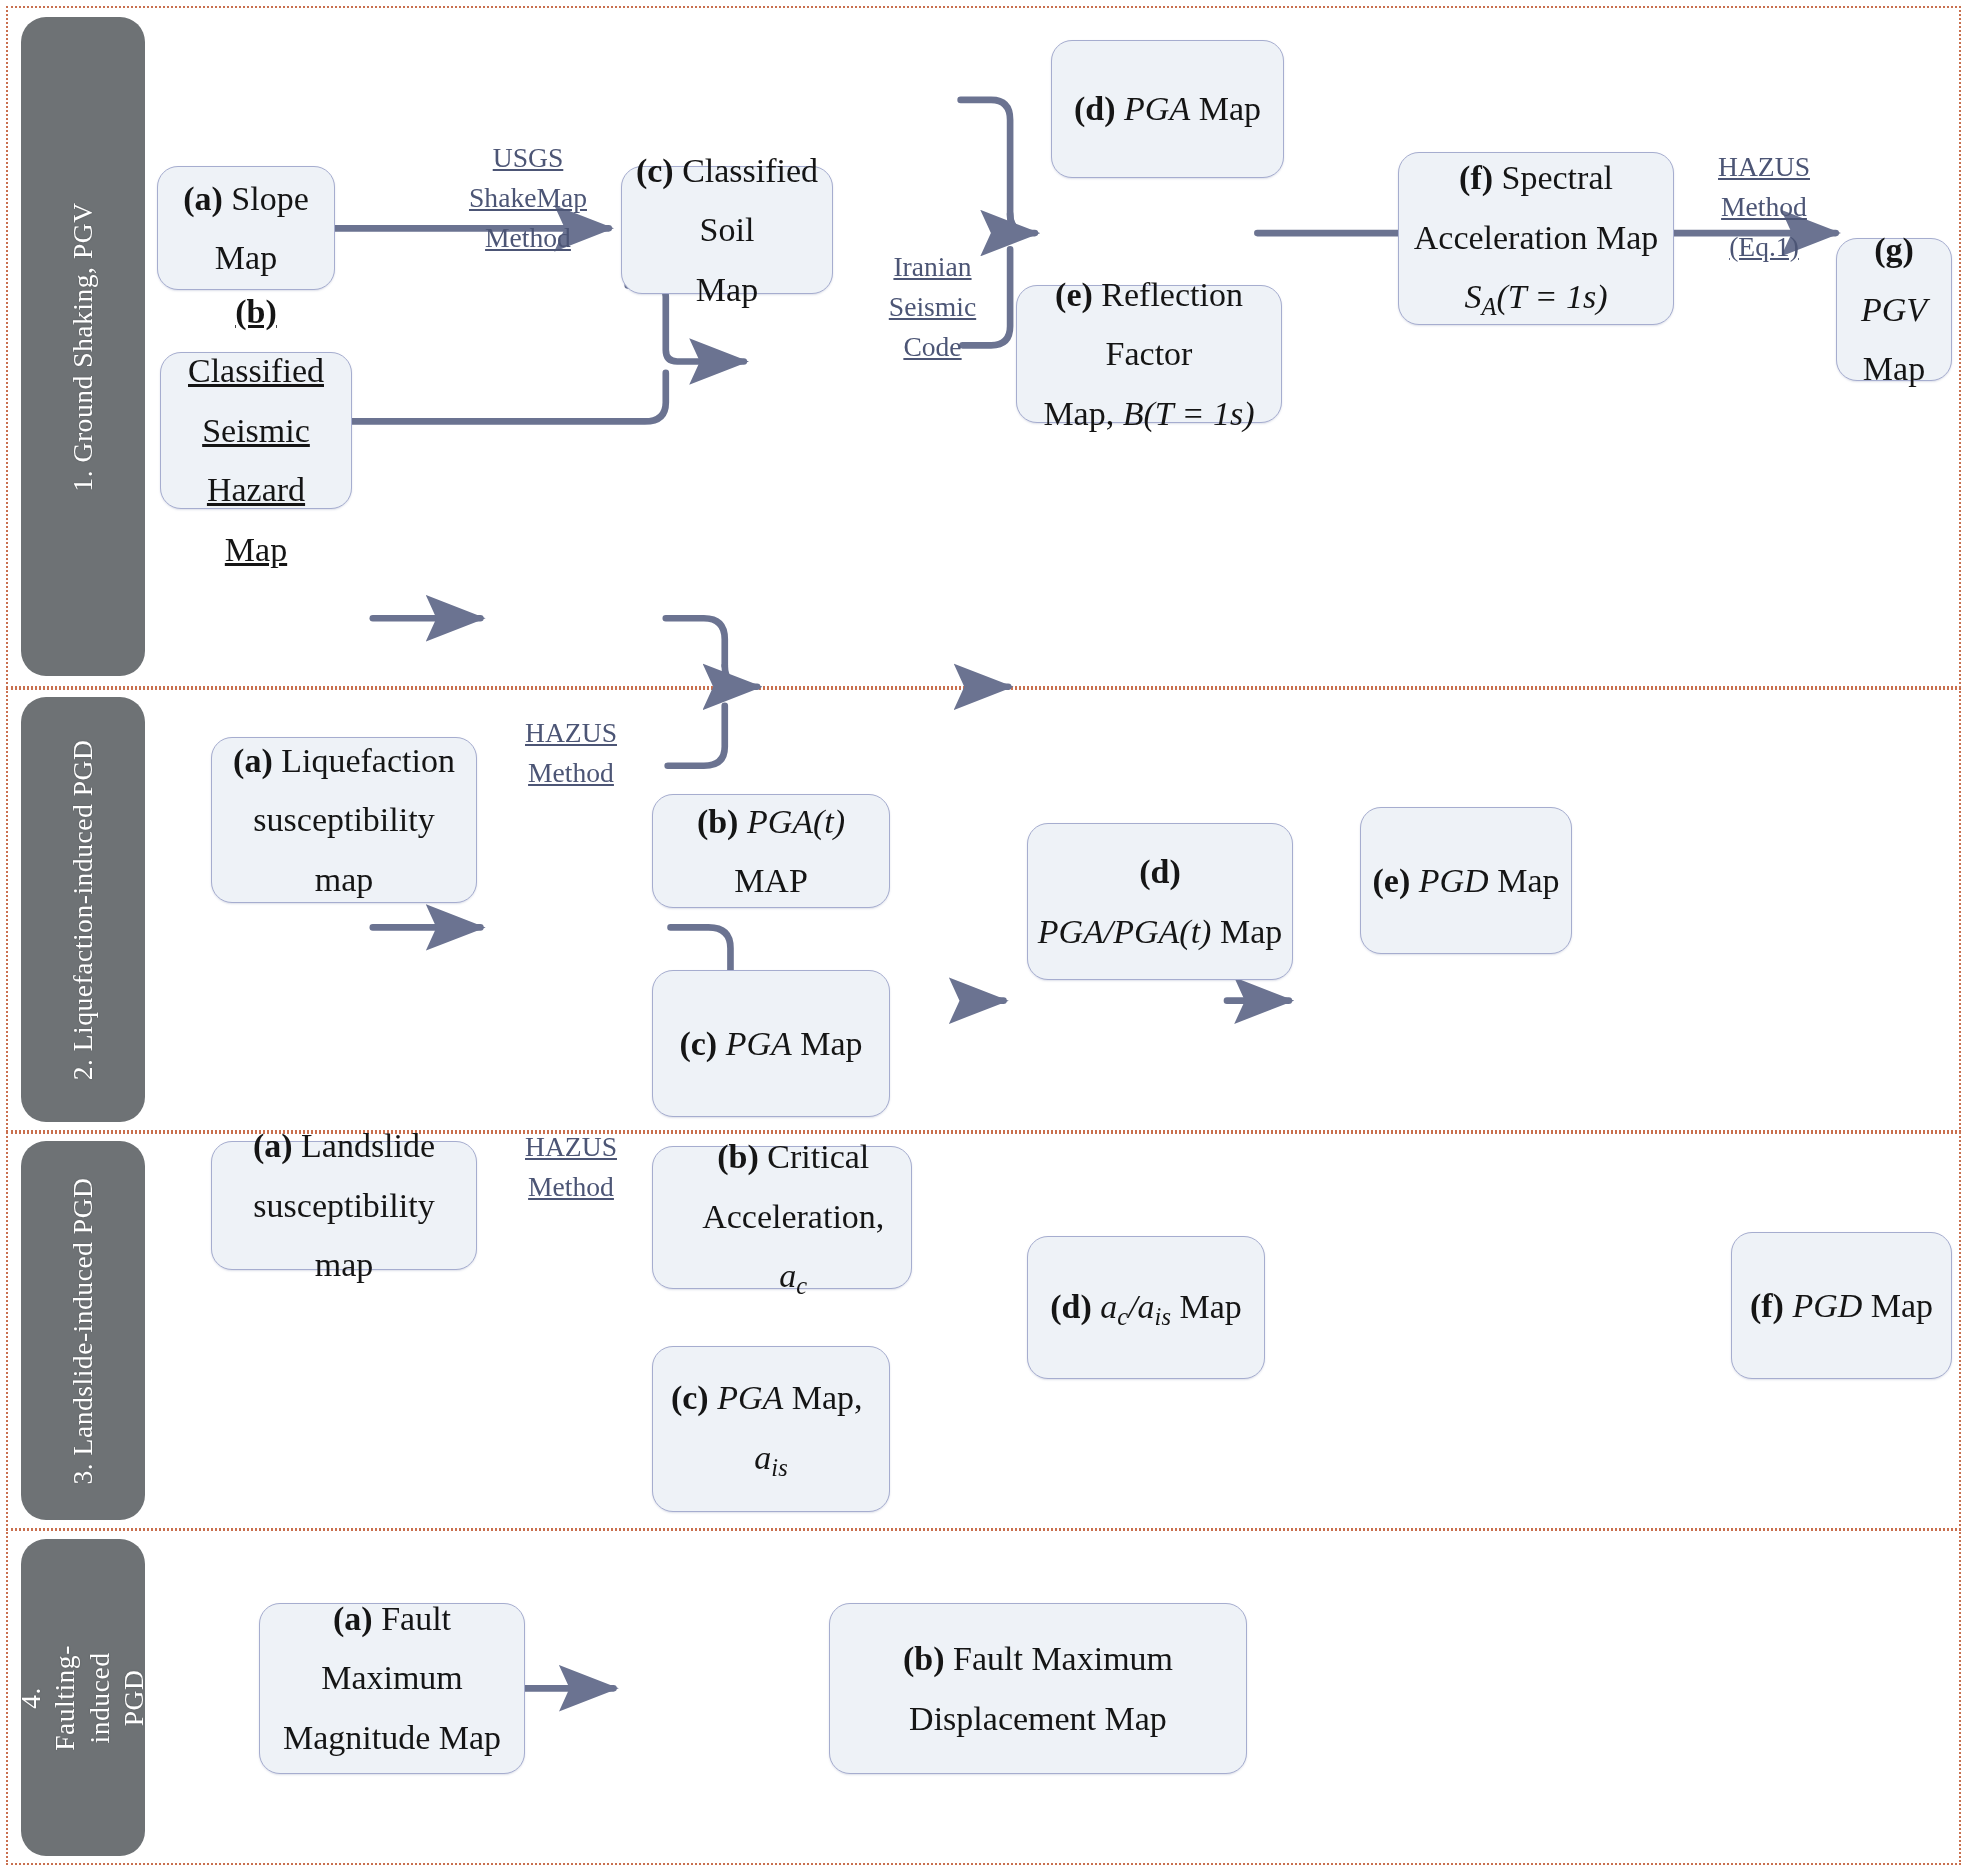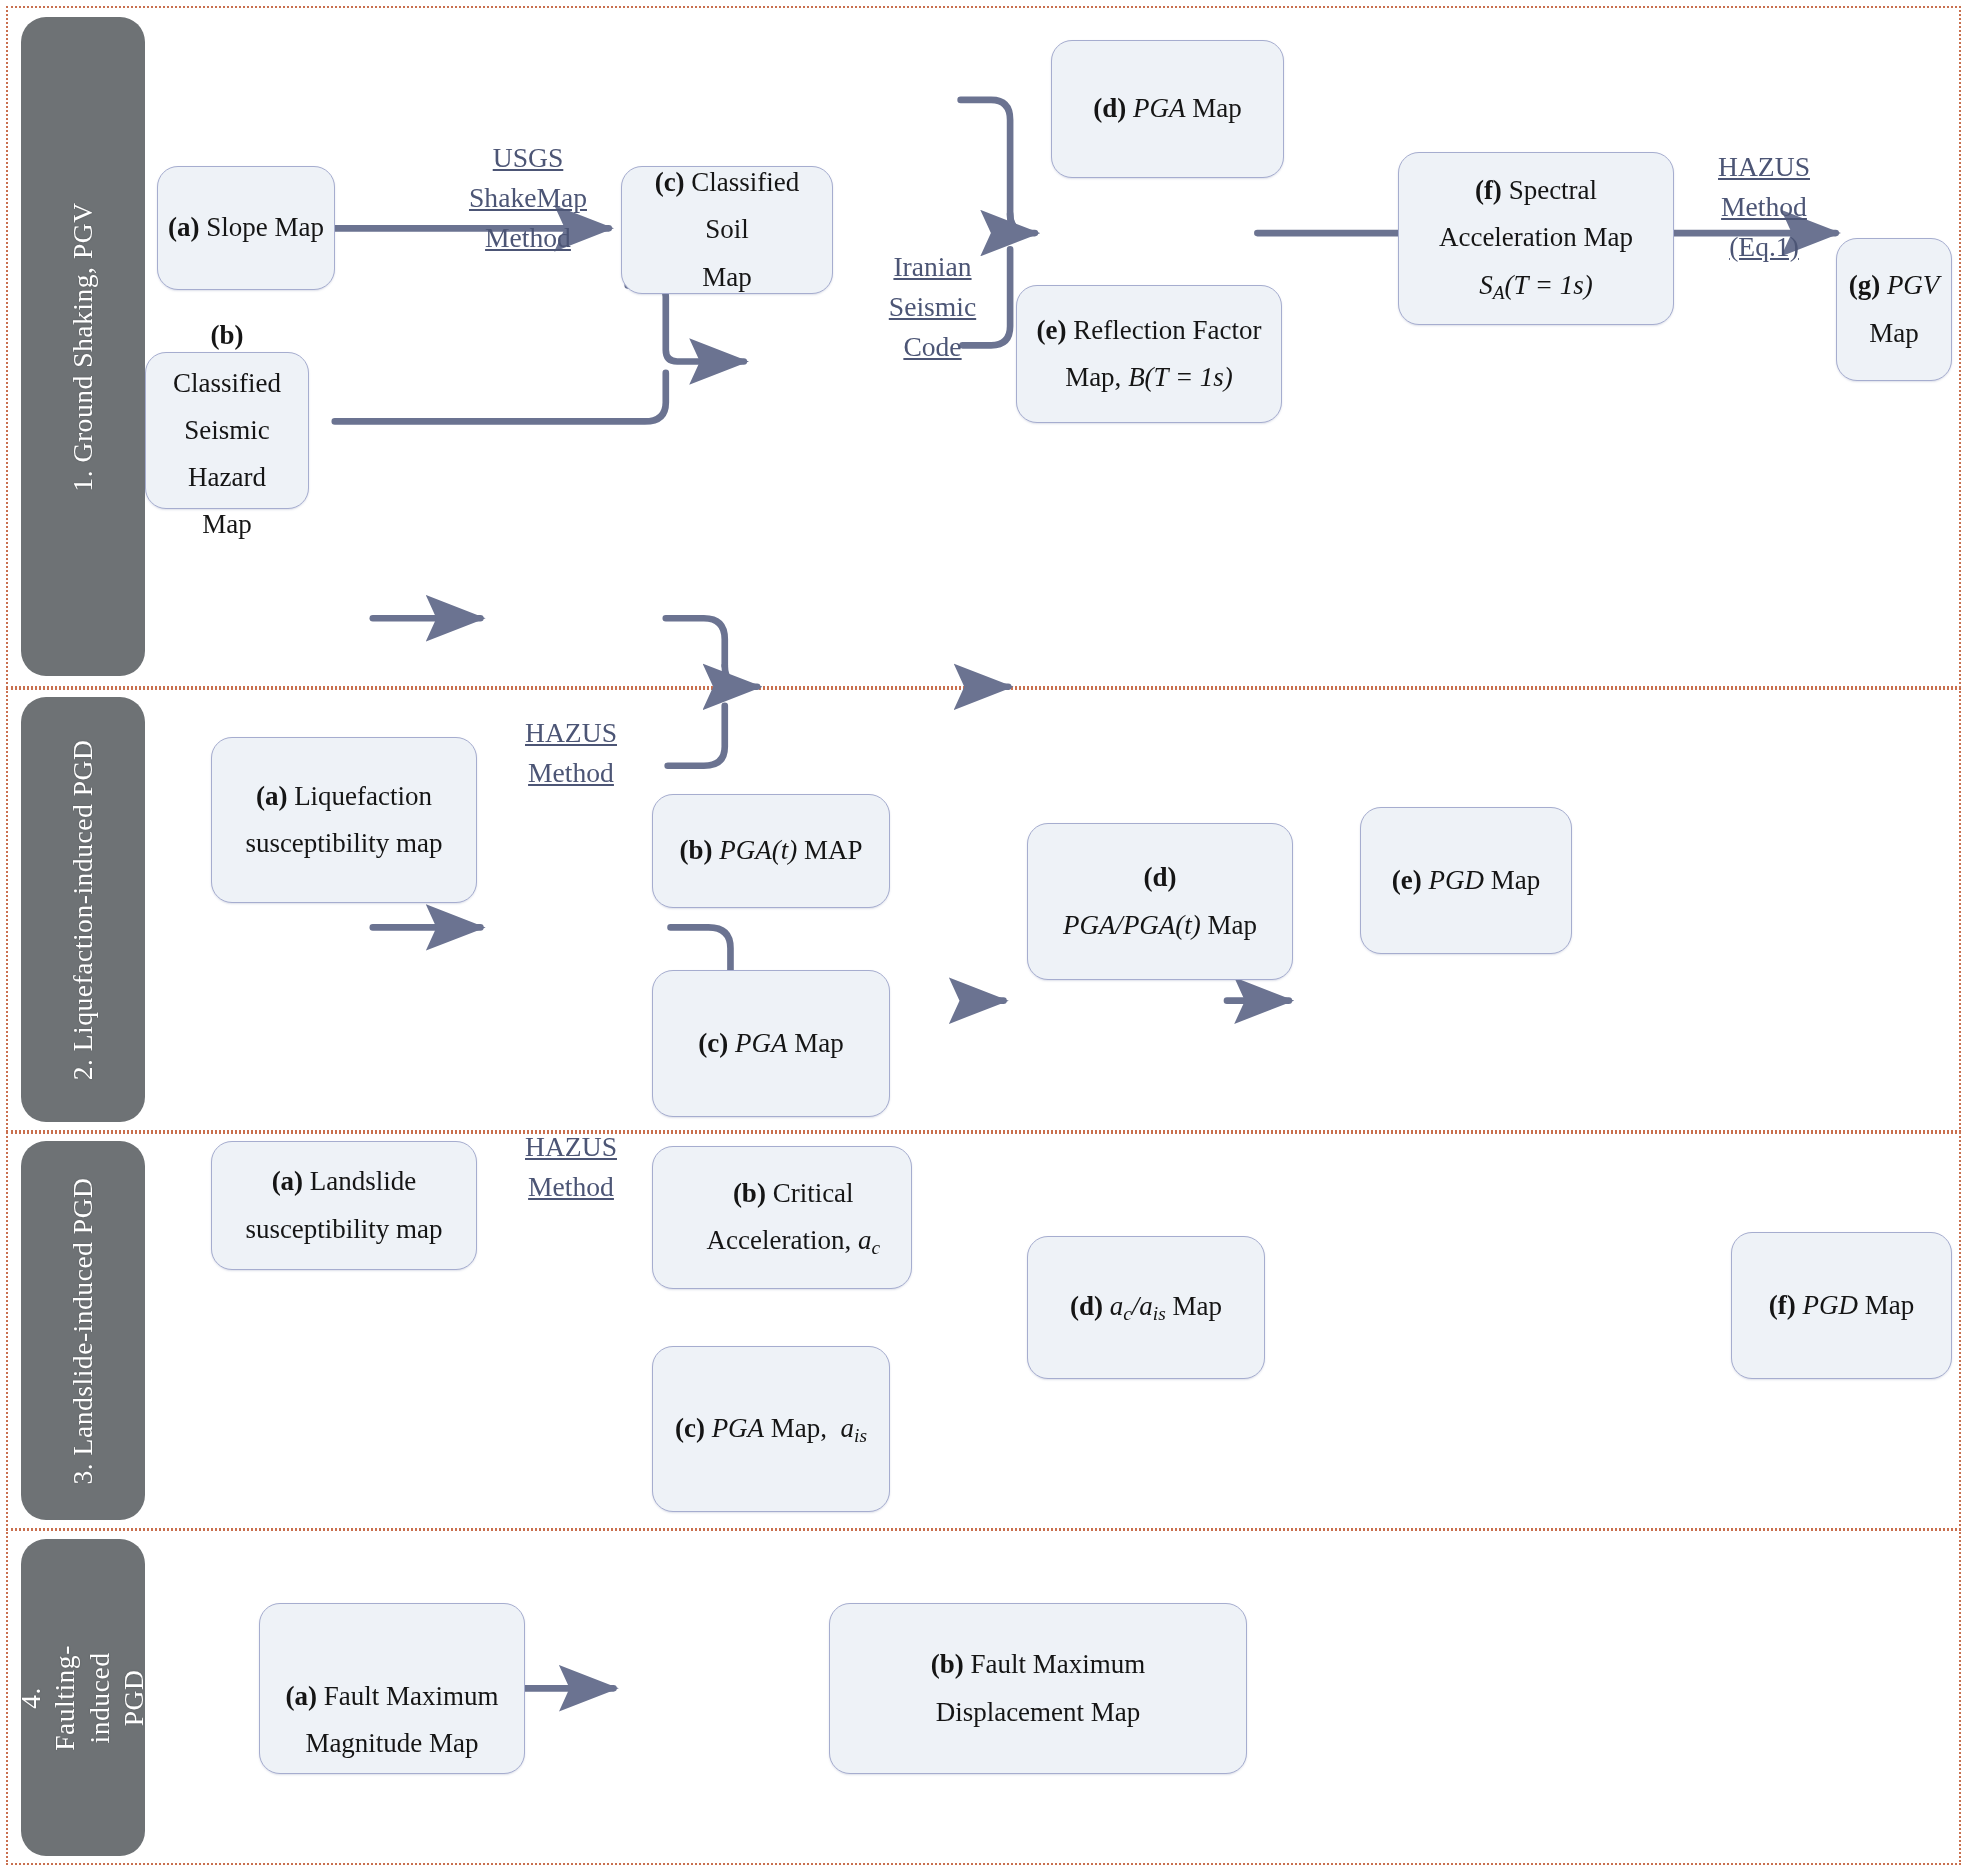--- a/index.html
+++ b/index.html
@@ -47,21 +47,21 @@
     position:absolute;
     box-sizing:border-box;
     background:#eef2f7;
     border:1.9px solid #a6adcf;
     border-radius:21px;
     display:flex;
     align-items:center;
     justify-content:center;
     text-align:center;
     color:#151515;
-    font-size:27px;
+    font-size:34px;
     line-height:1.75;
     padding:5.7px 9.5px;
     box-shadow:0 1px 1.9px rgba(120,130,170,.25);
   }
   .node .t{display:block;}
   .node b{font-weight:bold;}
   .it{font-style:italic;}
   .sub{font-size:0.72em;vertical-align:-0.28em;font-style:italic;}
   
   .edge-label{
@@ -150,21 +150,21 @@
     </g>
   </svg>
 
   <div class="node" style="left:157px; top:166px; width:178px; height:124px;">
     <span class="t">
       <b>(a)</b>
       <span>Slope Map</span>
     </span>
   </div>
 
-  <div class="node" style="left:145px; top:352px; width:164px; height:157px;">
+  <div class="node" style="left:160px; top:352px; width:192px; height:157px;text-decoration:underline;">
     <span class="t">
       <b>(b)</b>
       <span>Classified</span><br>
       <span>Seismic Hazard</span><br>
       <span>Map</span>
     </span>
   </div>
 
   <div class="node" style="left:621px; top:166px; width:212px; height:128px;">
     <span class="t">

